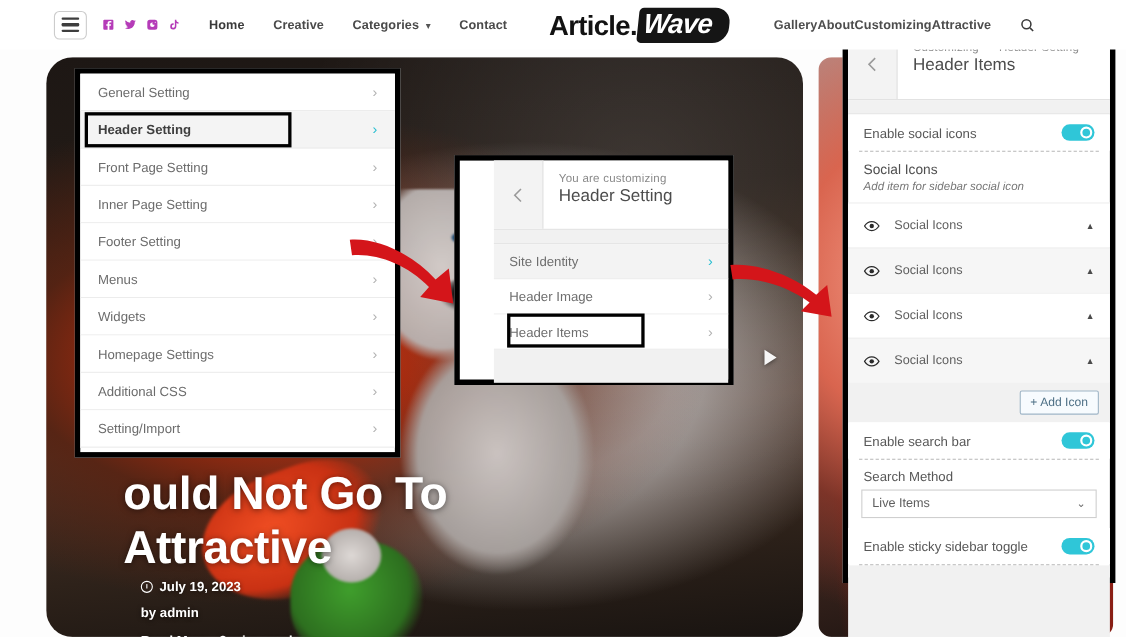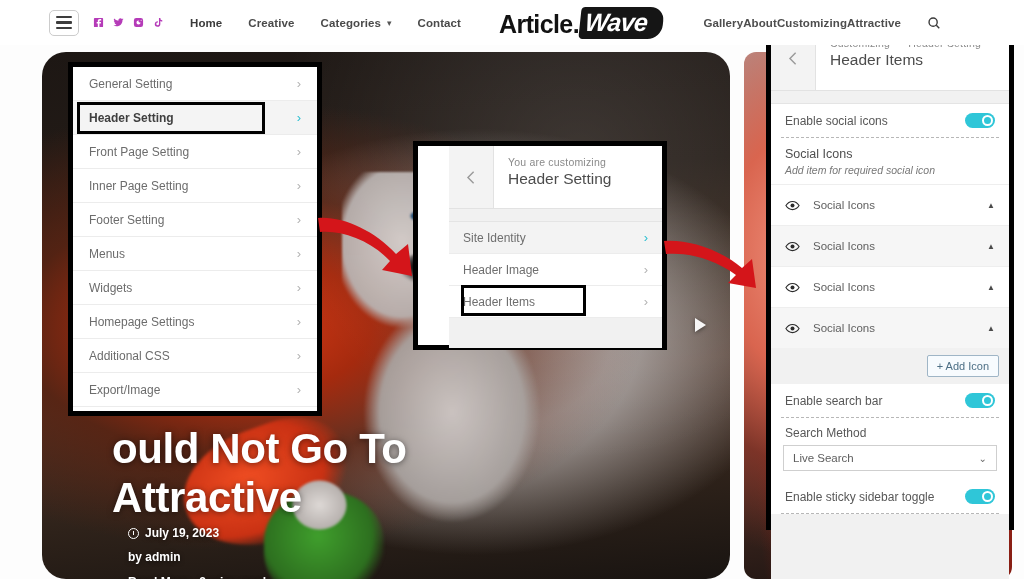--- a/index.html
+++ b/index.html
@@ -166,21 +166,21 @@
     height: 34px; display: flex; align-items: center; justify-content: space-between;
     padding: 0 14px; border-bottom: 1px solid #ececec; background: #fff;
     font-size: 12px; color: #6e6e6e;
   }
   .prow.gray { background: #f3f3f3; }
   .prow .chev { color: #b3b3b3; font-size: 13px; }
   .prow .chev.cyan { color: #2bbfd1; }
   .panel-foot { height: 30px; background: #f1f1f1; }
 
   
-  #panel-left { left: 68px; top: 62px; width: 254px; height: 354px; }
+  #panel-left { left: 68px; top: 62px; width: 296px; height: 354px; }
   #panel-left .prow { height: 34px; font-size: 12px; color: #6c6c6c; padding: 0 16px; }
   #panel-left .sel-wrap { position: relative; background: #f4f4f4; }
   #panel-left .sel-box {
     position: absolute; left: 4px; top: 1px; width: 188px; height: 32px;
     border: 3px solid #000; background: transparent; pointer-events: none;
   }
   #panel-left .sel-label { font-weight: bold; color: #3f3f3f; }
 
   
   #panel-mid { left: 413px; top: 141px; width: 254px; height: 209px; padding-left: 31px; }
@@ -374,21 +374,21 @@
     </div>
     <div class="prow">
       <span>Homepage Settings</span>
       <span class="chev">›</span>
     </div>
     <div class="prow">
       <span>Additional CSS</span>
       <span class="chev">›</span>
     </div>
     <div class="prow">
-      <span>Export/Image</span>
+      <span>Setting/Import</span>
       <span class="chev">›</span>
     </div>
   </div>
 
   <div class="panel" id="panel-mid">
     <div class="panel-head">
       <div class="back-cell">
         <svg viewBox="0 0 24 24" width="17" height="17" fill="none" stroke="#9a9a9a" stroke-width="2">
           <path d="M15 4L7 12l8 8"></path>
         </svg>
@@ -434,21 +434,21 @@
     </div>
     <div class="panel-gap"></div>
 
     <div class="r-toggle-row">
       <span>Enable social icons</span>
       <span class="toggle"></span>
     </div>
     <div class="dashsep"></div>
 
     <div class="sect-title">Social Icons</div>
-    <div class="sect-desc">Add item for required social icon</div>
+    <div class="sect-desc">Add item for sidebar social icon</div>
 
     <div class="ic-item">
       <span class="eye-ic">
         <svg viewBox="0 0 24 24" width="15" height="15" fill="none" stroke="#2b2b2b" stroke-width="1.8">
           <path d="M1.5 12S5.5 5.5 12 5.5 22.5 12 22.5 12 18.5 18.5 12 18.5 1.5 12 1.5 12z"></path>
           <circle cx="12" cy="12" r="3.2" fill="#2b2b2b" stroke="none"></circle>
         </svg>
       </span>
       <span>Social Icons</span>
       <span class="up">▲</span>
@@ -493,21 +493,21 @@
 
     <div class="r-toggle-row">
       <span>Enable search bar</span>
       <span class="toggle"></span>
     </div>
     <div class="dashsep"></div>
 
     <div class="field-label">Search Method</div>
     <div class="select-wrap">
       <div class="select-box">
-        <span>Live Search</span>
+        <span>Live Items</span>
         <span class="dn">⌄</span>
       </div>
     </div>
 
     <div class="r-toggle-row">
       <span>Enable sticky sidebar toggle</span>
       <span class="toggle"></span>
     </div>
     <div class="dashsep"></div>
     <div class="r-tail"></div>

